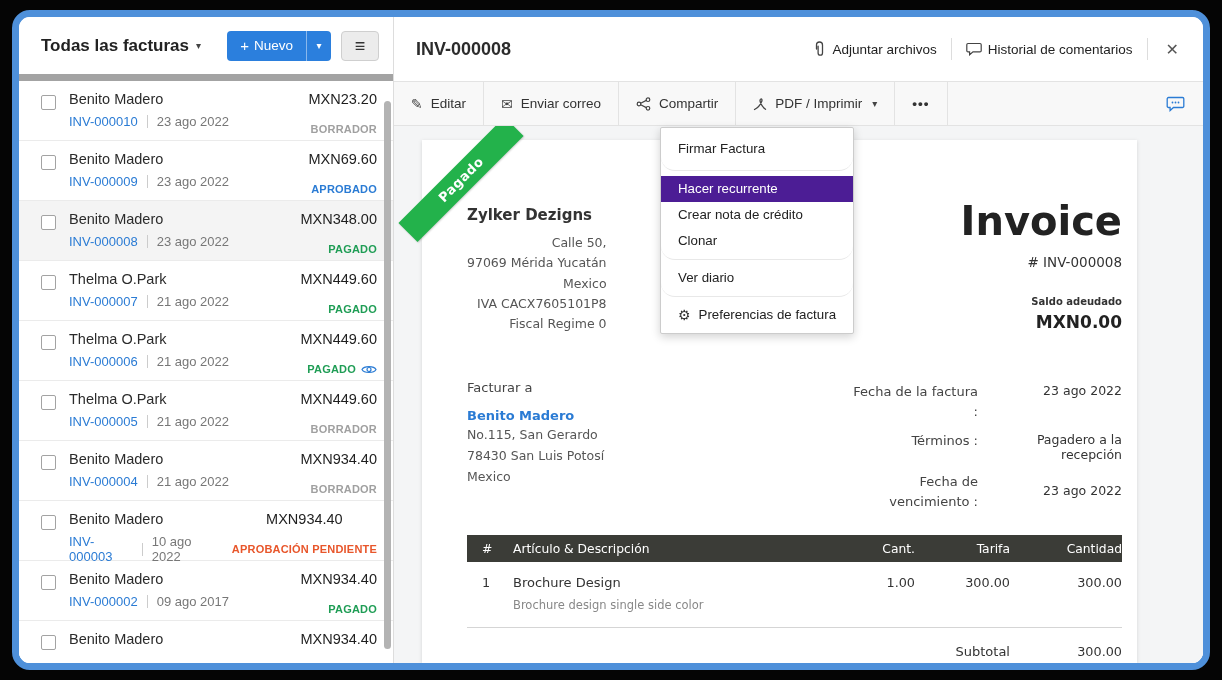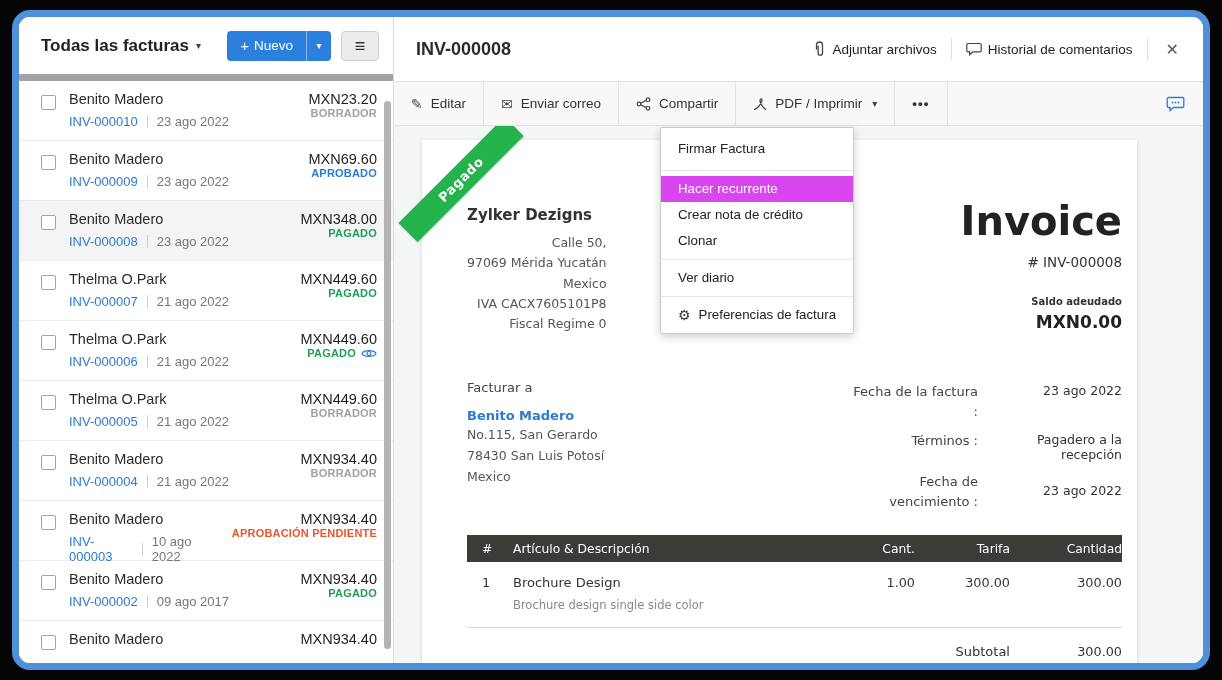--- a/index.html
+++ b/index.html
@@ -30,23 +30,23 @@
   .sb-list { }
   .row { display:flex; gap:13px; padding:10px 16px 0 22px; height:60px; border-bottom:1px solid #ebebeb; cursor:pointer; background:#fff; }
   .row.selected { background:#f4f4f4; }
   .cb { width:15px; height:15px; border:1.5px solid #a3a3a3; border-radius:2px; margin-top:4px; flex:none; background:#fff; }
   .row-main { flex:1; min-width:0; }
   .r-name { font-size:14.5px; color:#2b2b2b; font-weight:500; }
   .r-sub { display:flex; align-items:center; margin-top:7px; }
   .r-num { font-size:13px; color:#2a7bd4; text-decoration:none; }
   .r-sep { width:0; height:13px; border-left:1px solid #ccc; margin:0 9px; }
   .r-date { font-size:13px; color:#777; }
-  .row-right { flex:none; text-align:right; }
+  .row-right { flex:none; text-align:center; }
   .r-amt { font-size:14.5px; color:#1e1e1e; }
-  .r-status-line { margin-top:0; display:flex; align-items:center; justify-content:flex-end; gap:5px; }
+  .r-status-line { margin-top:16px; display:flex; align-items:center; justify-content:flex-end; gap:5px; }
   .r-status { font-size:11px; font-weight:600; letter-spacing:.2px; }
   .st-draft { color:#a0a0a0; }
   .st-approved { color:#2a7bd4; }
   .st-paid { color:#1f9d55; }
   .st-pending { color:#e8562b; }
   .eye { flex:none; }
   .sb-scrollbar { position:absolute; top:84px; bottom:14px; right:2px; width:7px; background:#b3b3b3; border-radius:4px; }
 
   
   .detail { flex:1; display:flex; flex-direction:column; position:relative; background:#fff; min-width:0; }
@@ -106,26 +106,26 @@
   .item-desc { font-size:11.5px; color:#888; margin-top:8px; }
 
   .totals { padding-top:3px; }
   .t-row { display:flex; padding:13px 0; }
   .t-label { flex:1; text-align:right; font-size:13px; color:#333; }
   .t-value { width:112px; text-align:right; font-size:12.8px; color:#333; flex:none; }
 
   
   .menu { position:absolute; left:266px; top:110px; min-width:188px; background:#fff;
           border:1px solid #ccc; border-radius:2px; box-shadow:0 3px 10px rgba(0,0,0,.18); z-index:20; }
-  .m-group { padding:5px 0; border-bottom:1px solid #e8e8e8; }
+  .m-group { padding:5px 0; border-bottom:1px solid #e8e8e8;border-radius:14px; }
   .m-group:last-child { border-bottom:none; }
   .m-group:first-child { padding:8px 0; }
   .m-item { height:26px; line-height:26px; padding:0 17px; font-size:13.3px; color:#222;
             white-space:nowrap; cursor:pointer; display:flex; align-items:center; gap:8px; }
-  .m-item.hl { background:#d946ef; color:#fff; }
+  .m-item.hl { background:#4c1d95; color:#fff; }
   .gear-glyph { font-size:14px; color:#333; }
 </style>
 </head>
 <body>
 
 <div class="stage">
   <div class="window">
 
     <aside class="sidebar">
       <div class="sb-header">

